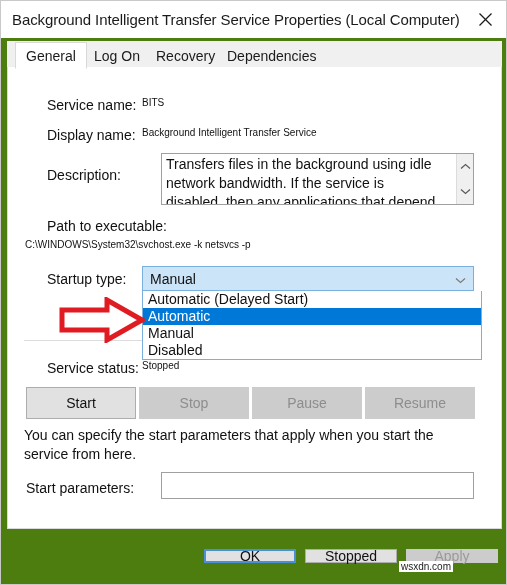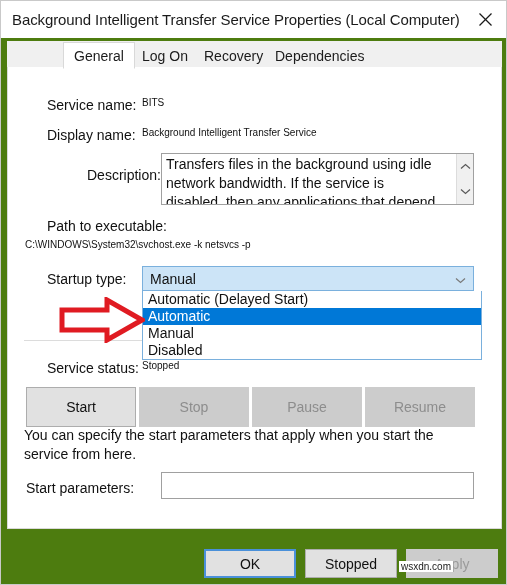--- a/index.html
+++ b/index.html
@@ -66,21 +66,20 @@
     position: absolute;
     top: 2px;
     height: 25px;
     padding: 0 10px;
     font-size: 14px;
     color: #1b1b1b;
     display: flex;
     align-items: center;
     box-sizing: border-box;
     white-space: nowrap;
-    margin-left: 48px;
   }
   .tab.active {
     background: #ffffff;
     border: 1px solid #d9d9d9;
     border-bottom: 1px solid #ffffff;
     top: 1px;
     height: 27px;
     z-index: 3;
   }
 
@@ -195,21 +194,21 @@
     position: absolute;
     left: 23px; top: 339px;
     width: 450px;
     height: 1px;
     background: #dcdcdc;
   }
 
   
   .btn {
     position: absolute;
-    height: 40px;
+    height: 32px;
     font-size: 14px;
     display: flex;
     align-items: center;
     justify-content: center;
     box-sizing: border-box;
     background: #e1e1e1;
     border: 1px solid #adadad;
     color: #111111;
     cursor: default;
   }
@@ -234,21 +233,21 @@
     left: 23px; top: 425px;
     width: 455px;
     font-size: 14px;
     line-height: 19px;
     color: #111111;
   }
 
   
   .foot-btn {
     position: absolute;
-    height: 29px;
+    height: 14px;
     font-size: 14px;
     display: flex;
     align-items: center;
     justify-content: center;
     box-sizing: border-box;
     background: #e1e1e1;
     border: 1px solid #adadad;
     color: #111111;
     cursor: default;
     text-align: center;
@@ -313,21 +312,21 @@
   </div>
 
   <div class="panel"></div>
 
   <div class="lbl" style="left:46px; top:96px;">Service name:</div>
   <div class="val" style="left:141px; top:96px;">BITS</div>
 
   <div class="lbl" style="left:46px; top:126px;">Display name:</div>
   <div class="val" style="left:141px; top:126px;">Background Intelligent Transfer Service</div>
 
-  <div class="lbl" style="left:46px; top:166px;margin-left:40px;">Description:</div>
+  <div class="lbl" style="left:46px; top:166px;">Description:</div>
   <div class="desc-box">
     <div class="desc-text">Transfers files in the background using idle network bandwidth. If the service is disabled, then any applications that depend on BITS, such as Windows</div>
     <div class="desc-scroll">
       <div class="arrow up">
         <svg width="11" height="7" viewBox="0 0 11 7">
           <polyline points="1,5.5 5.5,1.5 10,5.5" fill="none" stroke="#5a5a5a" stroke-width="1.2"></polyline>
         </svg>
       </div>
       <div class="arrow dn">
         <svg width="11" height="7" viewBox="0 0 11 7">

